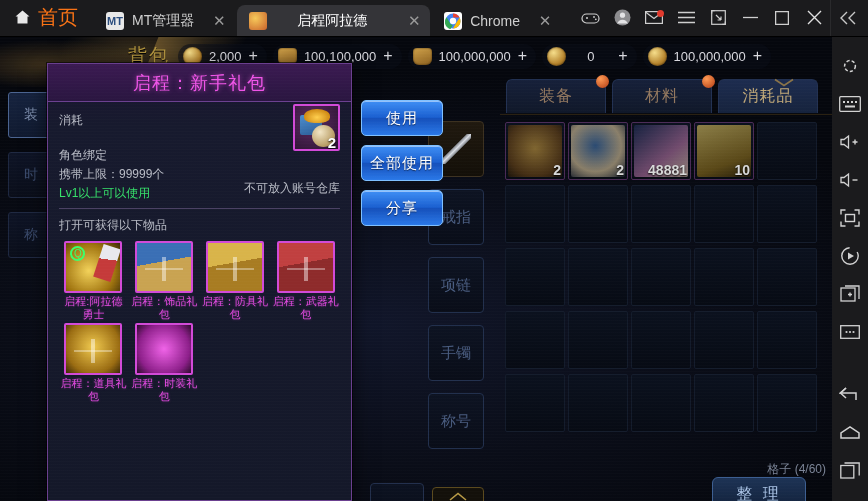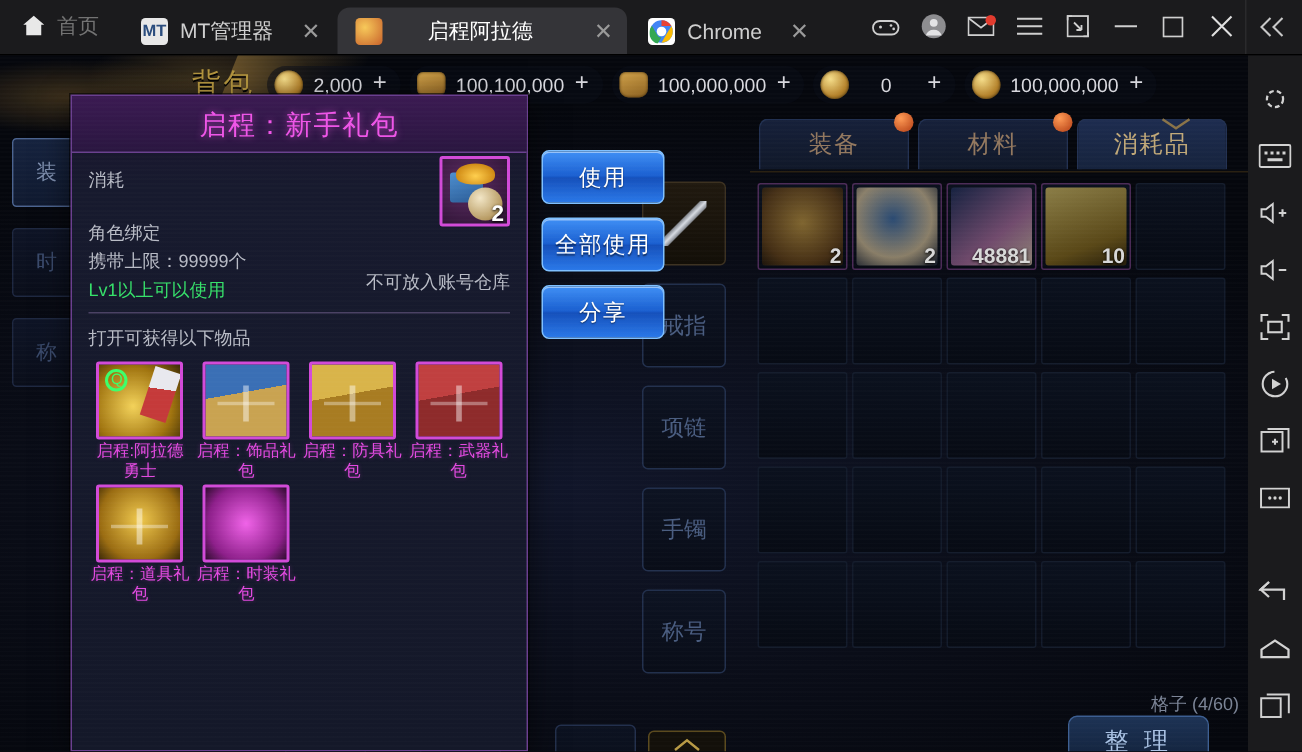--- a/index.html
+++ b/index.html
@@ -15,21 +15,21 @@
     position:absolute; left:0; top:0; width:868px; height:37px;
     background:#1b1b1d; display:flex; align-items:flex-end;
     border-bottom:1px solid #000;
   }
   .home-tab{
     display:flex; align-items:center; gap:7px;
     padding:0 16px 0 14px; height:37px;
   }
   .home-ico{ width:17px; height:17px; position:relative; display:block; }
   .home-ico svg{ display:block; }
-  .home-label{ font-size:14px; color:#737373; }
+  .home-label{ font-size:20px; color:#f97316; }
   .tab{
     display:flex; align-items:center; gap:8px;
     height:31px; padding:0 9px 0 12px; margin-right:2px;
     border-radius:8px 8px 0 0; font-size:14px; color:#cfcfcf;
     position:relative; top:0;
   }
   .tab.active{ background:#343438; color:#fff;gap:30px; }
   .tab .favicon{ width:18px;height:18px;border-radius:3px;flex:0 0 18px;
     display:flex;align-items:center;justify-content:center;font-size:11px;overflow:hidden;}
   .tab .tlabel{ white-space:nowrap; }

